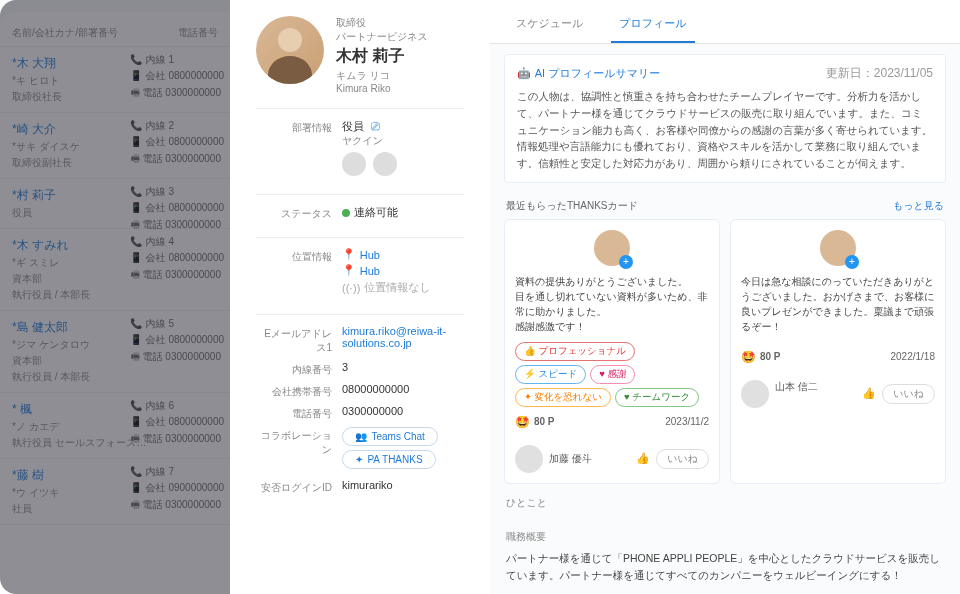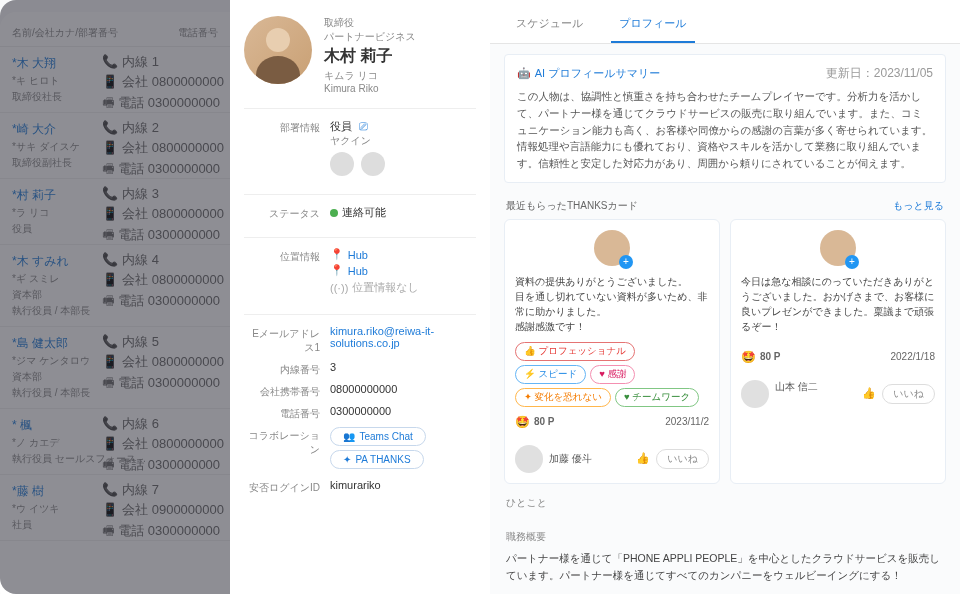--- a/index.html
+++ b/index.html
@@ -3,23 +3,23 @@
 <meta charset="utf-8">
 <style>
 *{box-sizing:border-box;margin:0;padding:0}
 body{font-family:"Hiragino Sans","Meiryo",sans-serif;font-size:11px;color:#333;background:#f8f9fa;width:960px;height:594px;overflow:hidden;position:relative}
 .bg-list{position:absolute;left:0;top:12px;width:230px;height:594px;background:#fff;border-radius:16px 0 0 16px;padding:8px 0}
 .overlay{position:absolute;left:0;top:0;width:230px;height:594px;background:rgba(50,50,60,.55);border-radius:16px 0 0 16px}
 .bg-header{display:flex;justify-content:space-between;padding:6px 12px;border-bottom:1px solid #eee;color:#888;font-size:10px}
 .bg-row{padding:8px 12px;border-bottom:1px solid #f0f0f0}
 .bg-name{color:#1e7bd8;font-size:12px}
 .bg-sub{color:#888;font-size:10px;margin-top:2px}
-.bg-contacts{position:absolute;right:6px;top:6px;font-size:13px;color:#666;text-align:right}
+.bg-contacts{position:absolute;right:6px;top:6px;font-size:10px;color:#666;text-align:right}
 .bg-contact{display:flex;align-items:center;gap:3px;margin-bottom:2px}
-.profile-col{position:absolute;left:230px;top:0;width:260px;height:594px;background:#fff;overflow:hidden;padding:16px 14px;font-size:11px}
+.profile-col{position:absolute;left:230px;top:0;width:260px;height:594px;background:#fff;overflow:hidden;padding:16px 26px;font-size:11px}
 .pf-head{display:flex;gap:12px;align-items:flex-start;margin-bottom:14px}
 .avatar{width:68px;height:68px;border-radius:50%;background:linear-gradient(135deg,#d9b896,#c9a074);position:relative;overflow:hidden}
 .avatar::after{content:"";position:absolute;left:50%;top:18%;transform:translateX(-50%);width:24px;height:24px;border-radius:50%;background:#e8ceb0}
 .avatar::before{content:"";position:absolute;left:50%;bottom:-10px;transform:translateX(-50%);width:44px;height:38px;border-radius:50% 50% 0 0;background:#7a5c42}
 .pf-title .role{color:#888;font-size:10px}
 .pf-title .team{color:#888;font-size:10px}
 .pf-title h2{font-size:16px;margin:2px 0}
 .pf-title .kana{color:#888;font-size:10px}
 .pf-title .romaji{color:#888;font-size:10px}
 .pf-sec{border-top:1px solid #eee;padding:10px 0}
@@ -95,21 +95,20 @@
         <div class="bg-sub"></div>
         <div class="bg-sub">取締役副社長</div>
   <div class="bg-contacts">
           <div class="bg-contact">📞 内線 2</div>
           <div class="bg-contact">📱 会社 0800000000</div>
           <div class="bg-contact">🖷 電話 0300000000</div>
         </div>
       </div>
       <div class="bg-row" style="position: relative;">
         <div class="bg-name">*村 莉子</div>
-        <div class="bg-sub">*ラ リコ</div>
         <div class="bg-sub"></div>
         <div class="bg-sub">役員</div>
   <div class="bg-contacts">
           <div class="bg-contact">📞 内線 3</div>
           <div class="bg-contact">📱 会社 0800000000</div>
           <div class="bg-contact">🖷 電話 0300000000</div>
         </div>
       </div>
       <div class="bg-row" style="position: relative;">
         <div class="bg-name">*木 すみれ</div>

